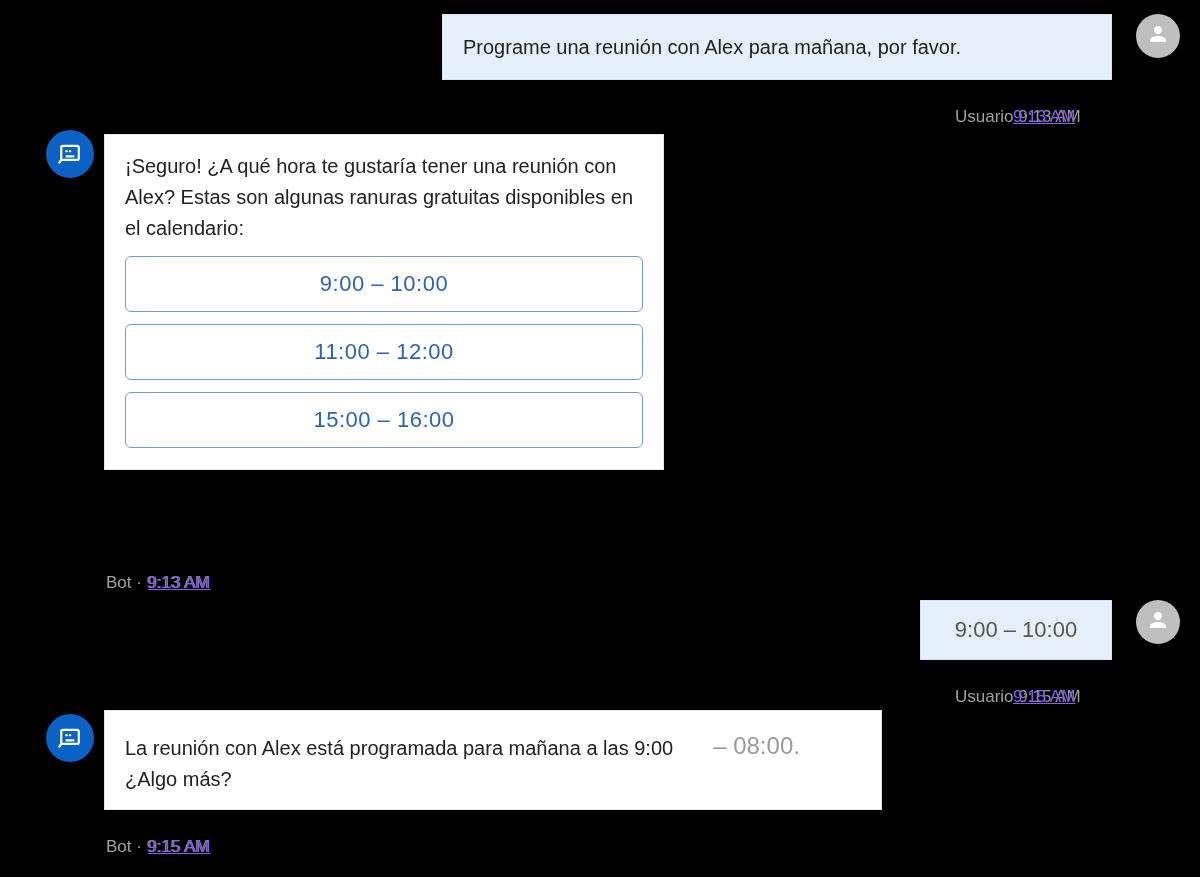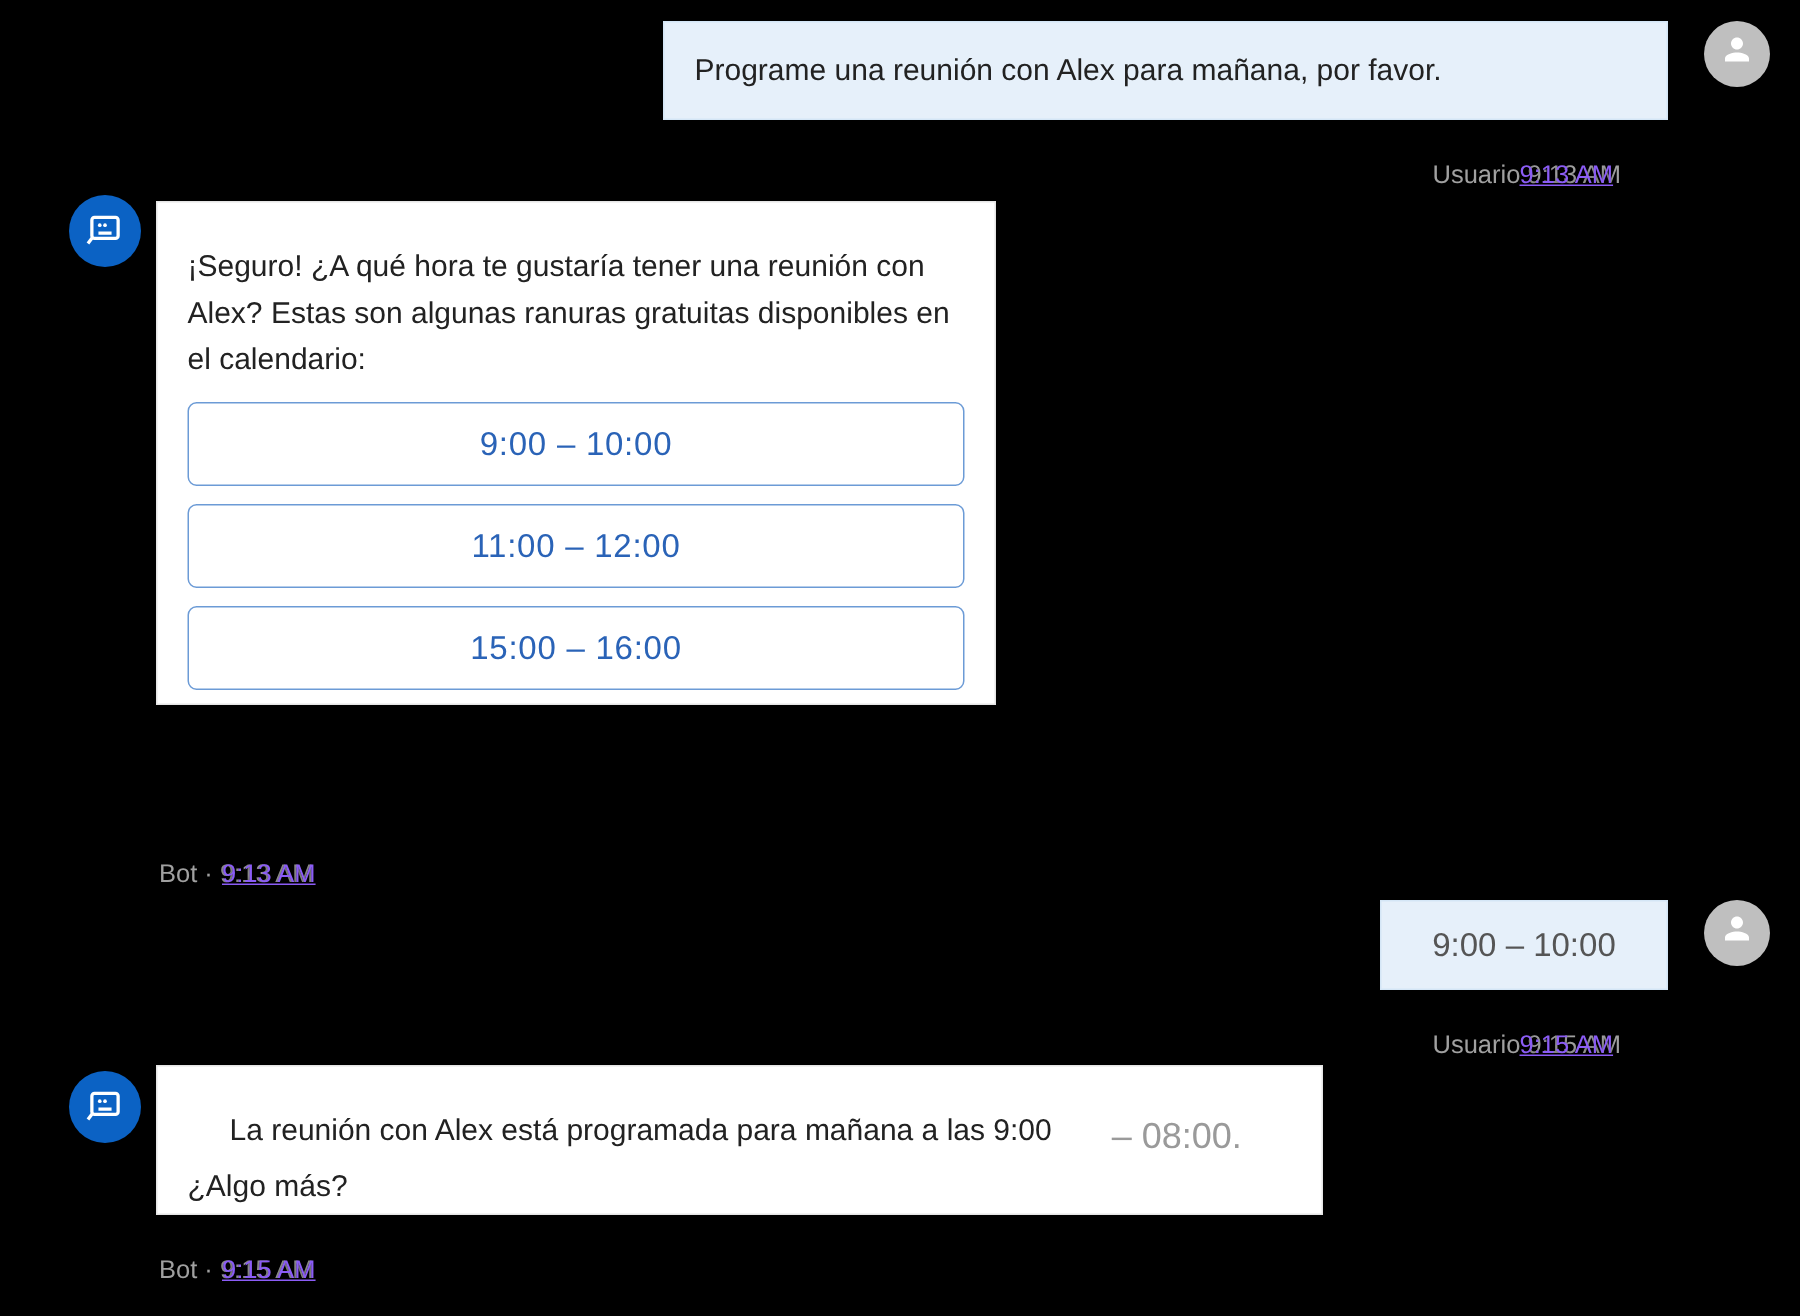--- a/index.html
+++ b/index.html
@@ -31,21 +31,21 @@
     width: 48px; height: 48px;
   }
   .avatar.bot svg { width: 28px; height: 28px; stroke: #ffffff; fill: none; stroke-width: 2.5; }
 
   
   .bubble {
     position: absolute;
     background: #ffffff;
     border: 1px solid #e5e5e5;
     box-shadow: 0 1px 2px rgba(0,0,0,0.15);
-    padding: 28px 20px;
+    padding: 16px 20px;
     line-height: 1.55;
     color: #222;
   }
   .bubble.user {
     background: #e6f0fa;
     border-color: #d4e6f6;
   }
 
   
   .slot {
@@ -154,21 +154,21 @@
       <svg viewBox="0 0 32 32">
         <rect x="6" y="9" width="20" height="16" rx="2"></rect>
         <circle cx="12" cy="15" r="1.4" fill="#fff" stroke="none"></circle>
         <circle cx="16" cy="15" r="1.4" fill="#fff" stroke="none"></circle>
         <path d="M11 21h10"></path>
         <path d="M6 25l-3 4"></path>
       </svg>
     </span>
   </div>
   <div class="bubble" style="left:104px; top:710px; width:778px; height:100px;">
-    <div style="display:flex; align-items:flex-start;margin-left:28px;">
+    <div style="display:flex; align-items:flex-end;">
       <span>La reunión con Alex está programada para mañana a las 9:00</span>
       <span class="inline-time">– 08:00.</span>
     </div>
     <div>¿Algo más?</div>
   </div>
   <div class="meta bot" style="left:106px; top:818px;">
     <span class="ghost">Bot · 9:15 AM</span>
     <span class="bright">9:15 AM</span>
   </div>
 

